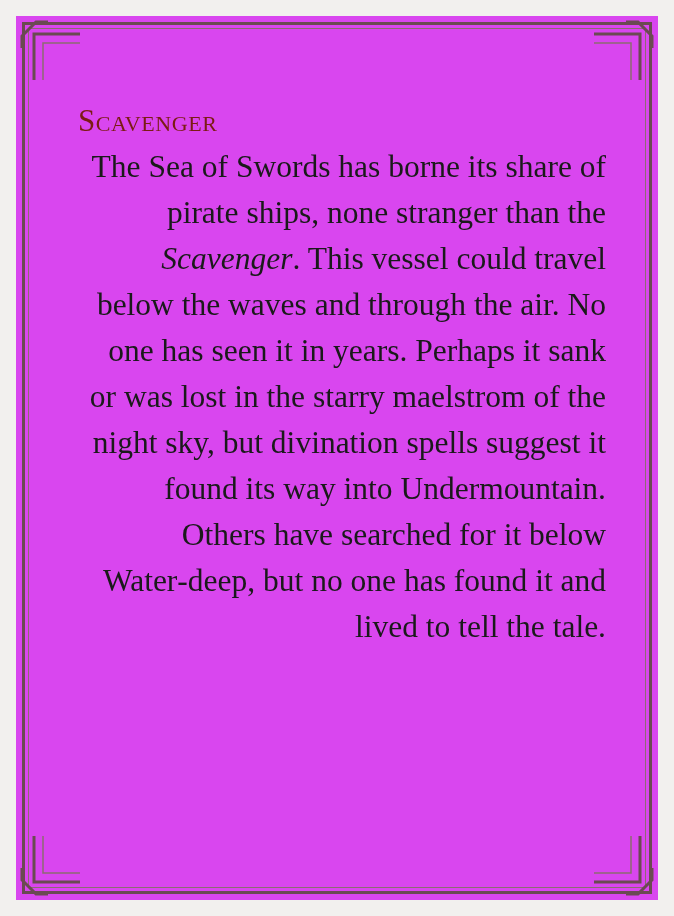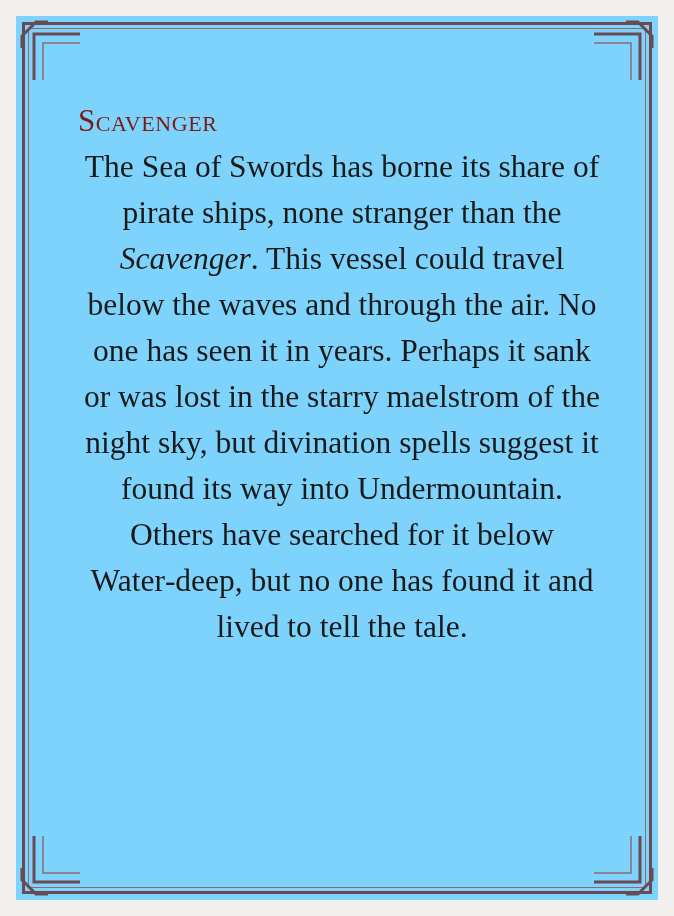--- a/index.html
+++ b/index.html
@@ -13,21 +13,21 @@
     font-family: "Liberation Serif", serif;
     overflow: hidden;
   }
 
   .card {
     position: absolute;
     left: 16px;
     top: 16px;
     width: 642px;
     height: 884px;
-    background: #7dd3fc;
+    background: #d946ef;
     box-sizing: border-box;
   }
 
   
   .frame-outer {
     position: absolute;
     left: 6px;
     top: 6px;
     right: 6px;
     bottom: 6px;
@@ -73,21 +73,21 @@
     margin: 0 0 6px 0;
     font-weight: normal;
     line-height: 1.1;
   }
 
   .body-text {
     color: #1a1a1a;
     font-size: 31.5px;
     line-height: 46px;
     margin: 0;
-    text-align: center;
+    text-align: right;
     hyphens: manual;
   }
   .body-text em {
     font-style: italic;
   }
 </style>
 </head>
 <body>
 
 <div class="card">

